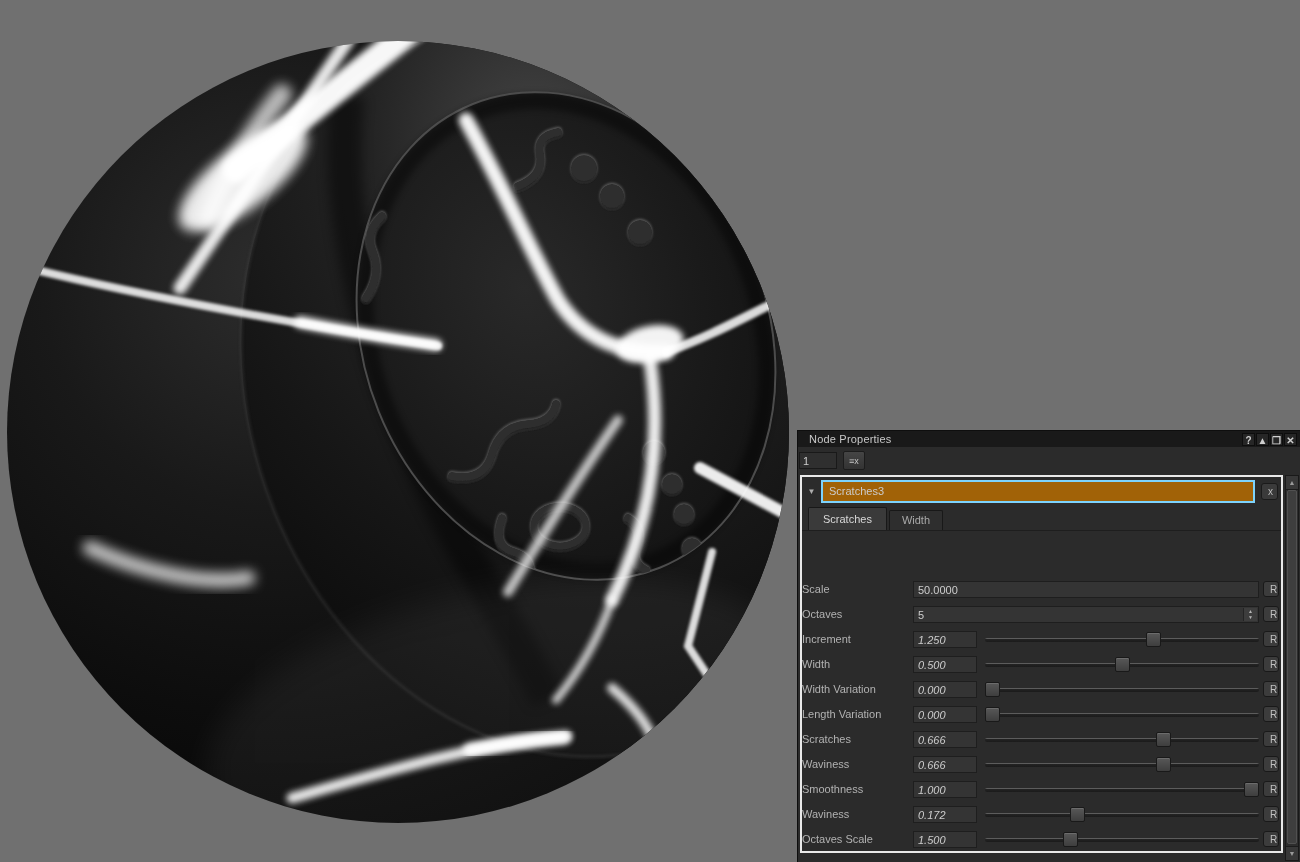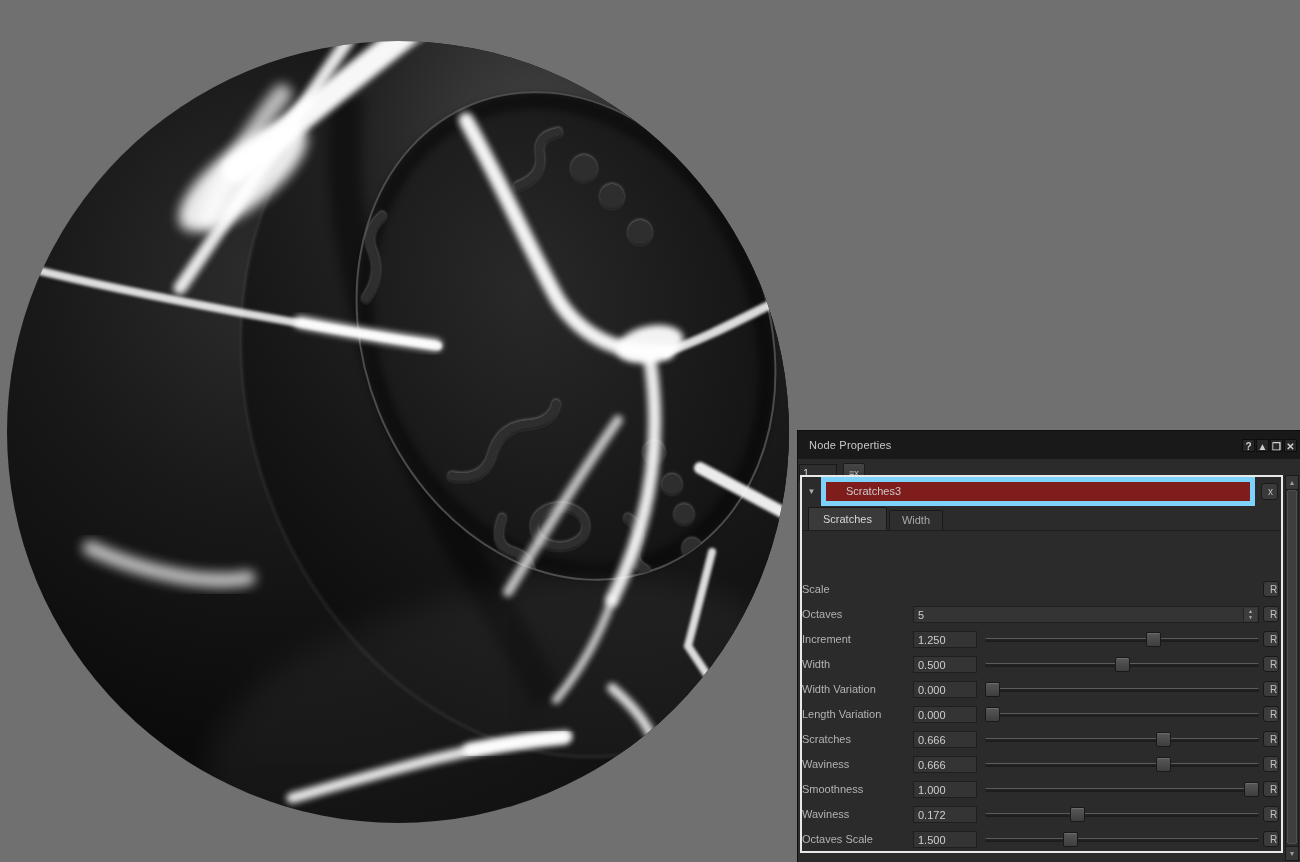--- a/index.html
+++ b/index.html
@@ -5,50 +5,50 @@
   html,body{margin:0;padding:0;background:#4a4a4a;}
   #app{position:relative;width:1300px;height:862px;overflow:hidden;background:#707070;
        font-family:"Liberation Sans",sans-serif;-webkit-font-smoothing:antialiased;}
   #viewport{position:absolute;left:0;top:0;width:100%;height:100%;}
   #viewport svg{display:block;}
 
   
   #panel{position:absolute;left:797px;top:430px;width:503px;height:432px;
          background:#2b2b2b;border-left:1px solid #0e0e0e;border-top:1px solid #0e0e0e;
          box-sizing:border-box;font-size:11px;color:#c6c6c6;}
-  .titlebar{height:28px;background:#191919;display:flex;align-items:center;padding:0 3px 0 11px;}
+  .titlebar{height:16px;background:#191919;display:flex;align-items:center;padding:0 3px 0 11px;}
   .titlebar .title{color:#c9c9c9;letter-spacing:.2px;}
   .tbtns{margin-left:auto;display:flex;align-items:center;gap:1px;}
   .tbtn{width:13px;height:13px;line-height:13px;text-align:center;font-size:10px;color:#cfcfcf;
         background:#262626;border:1px solid #0d0d0d;box-sizing:border-box;cursor:default;font-weight:bold;}
   .toolrow{height:27px;display:flex;align-items:center;gap:6px;padding-left:1px;}
   .idx{width:30px;height:15px;background:#2f2f2f;border:1px solid #191919;color:#cccccc;
        font-size:11px;font-family:"Liberation Sans",sans-serif;padding:0 3px;}
   .clearbtn{width:22px;height:19px;background:linear-gradient(#454545,#333333);
             border:1px solid #1c1c1c;border-radius:2px;color:#c8c8c8;font-size:9px;
             display:flex;align-items:center;justify-content:center;padding:0;cursor:default;}
   .groupbox{position:absolute;left:2px;top:44px;width:483px;height:378px;box-sizing:border-box;
             border:2px solid #e9e9e9;background:#2b2b2b;overflow:hidden;}
   .nodehead{display:flex;align-items:center;gap:3px;margin:4px 3px 3px 3px;height:21px;}
   .disc{width:13px;text-align:center;color:#aeaeae;font-size:8px;}
-  .nodename{flex:1;height:19px;line-height:19px;background:#7f1d1d;border:5px solid #7dd3fc;
-            color:#cbcbcb;padding:0 20px;}
+  .nodename{flex:1;height:19px;line-height:19px;background:#a16207;border:2px solid #7dd3fc;
+            color:#cbcbcb;padding:0 6px;}
   .xbtn{width:17px;height:17px;background:#3a3a3a;border:1px solid #1a1a1a;border-radius:3px;
         color:#bdbdbd;font-size:10px;line-height:14px;text-align:center;margin-left:3px;cursor:default;}
   .tabs{display:flex;align-items:flex-end;gap:2px;padding-left:6px;height:25px;border-bottom:1px solid #1e1e1e;}
   .tab{background:#2e2e2e;border:1px solid #181818;border-bottom:none;color:#a9a9a9;
        padding:3px 12px 4px 12px;border-radius:2px 2px 0 0;cursor:default;}
   .tab.active{background:#3a3a3a;color:#d8d8d8;padding:5px 14px 5px 14px;}
   .rows{position:absolute;left:0;top:100px;right:0;}
   .row{position:relative;height:25px;}
   .rlabel{position:absolute;left:0;top:6px;width:107px;text-align:left;color:#b2b2b2;white-space:nowrap;}
   .rfield{position:absolute;left:111px;top:4px;height:17px;background:#343434;
           border:1px solid #1e1e1e;box-sizing:border-box;color:#cdcdcd;
           display:flex;align-items:center;padding:0 4px;}
-  .rfield.small{width:64px;}
+  .rfield.small{width:64px;font-style:italic;}
   .rfield.wide{width:346px;}
   .spinner{position:absolute;right:1px;top:1px;bottom:1px;width:13px;background:#3d3d3d;
            border-left:1px solid #242424;display:flex;flex-direction:column;align-items:center;
            justify-content:center;gap:1px;color:#b5b5b5;font-size:5px;line-height:5px;cursor:default;}
   .slider{position:absolute;left:183px;top:5px;width:274px;height:15px;}
   .track{position:absolute;left:0;right:0;top:6px;height:4px;border-radius:2px;
          background:linear-gradient(to bottom,#5c5c5c 0,#5c5c5c 1px,#232323 1px,#1b1b1b 100%);}
   .handle{position:absolute;top:0;width:15px;height:15px;box-sizing:border-box;border-radius:2px;
           background:linear-gradient(#585858,#3e3e3e);border:1px solid #191919;
           box-shadow:inset 0 1px 0 #6c6c6c;cursor:default;}
@@ -197,20 +197,23 @@
         <div class="nodename">Scratches3</div>
         <button class="xbtn">x</button>
       </div>
       <div class="tabs" id="tabbar">
           <div class="tab active">Scratches</div>
           <div class="tab">Width</div>
         </div>
       <div class="rows" id="rows">
           <div class="row">
     <span class="rlabel">Scale</span>
+    <div class="rfield wide">
+              <span class="val">50.0000</span>
+            </div>
 
     <button class="rbtn">R</button>
   </div>
           <div class="row">
     <span class="rlabel">Octaves</span>
     <div class="rfield wide" style="position: absolute;">
               <span class="val">5</span>
               <div class="spinner">
                 <span>▲</span>
                 <span>▼</span>

